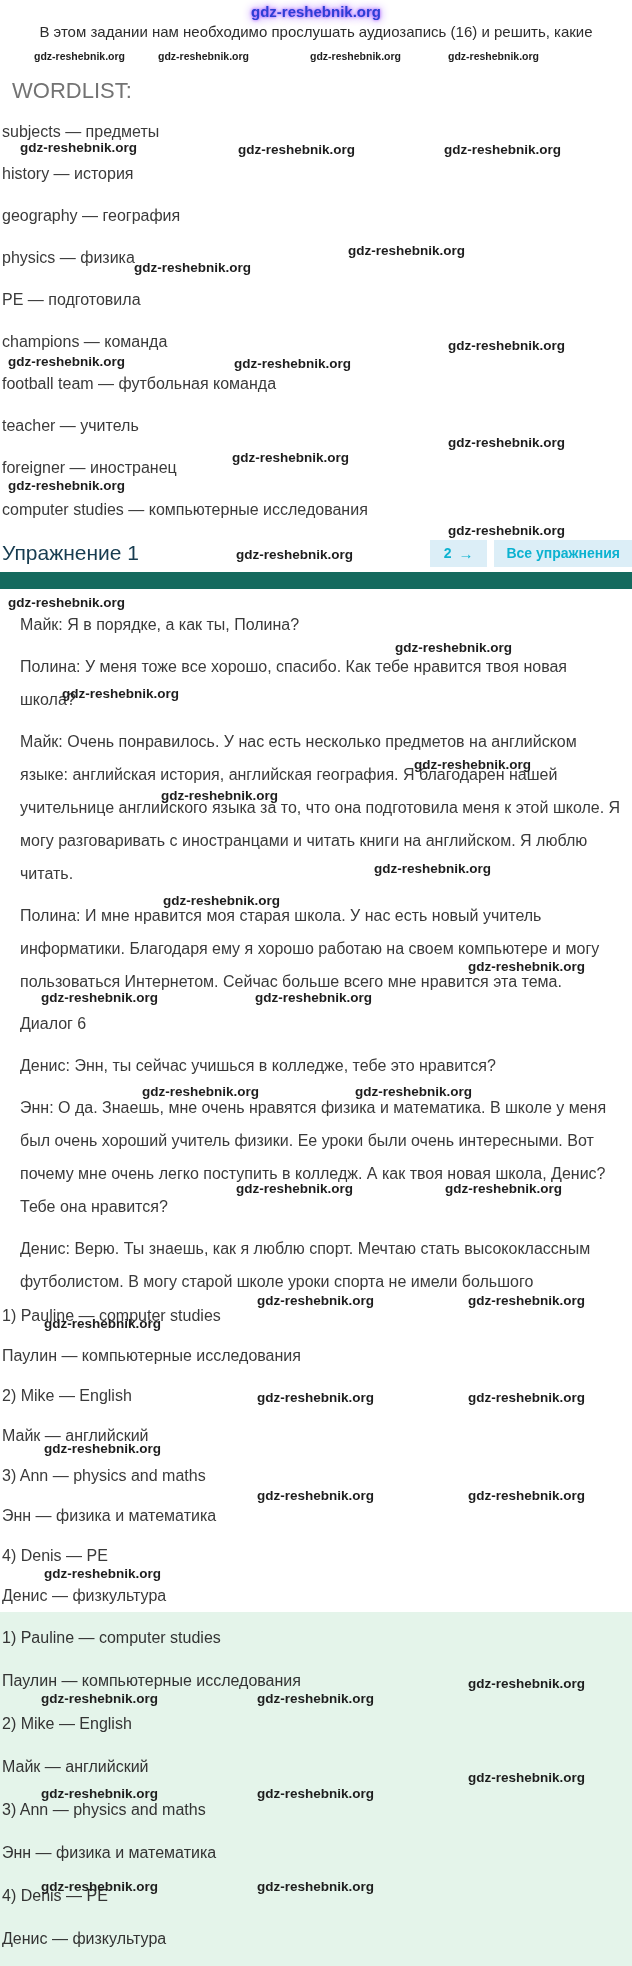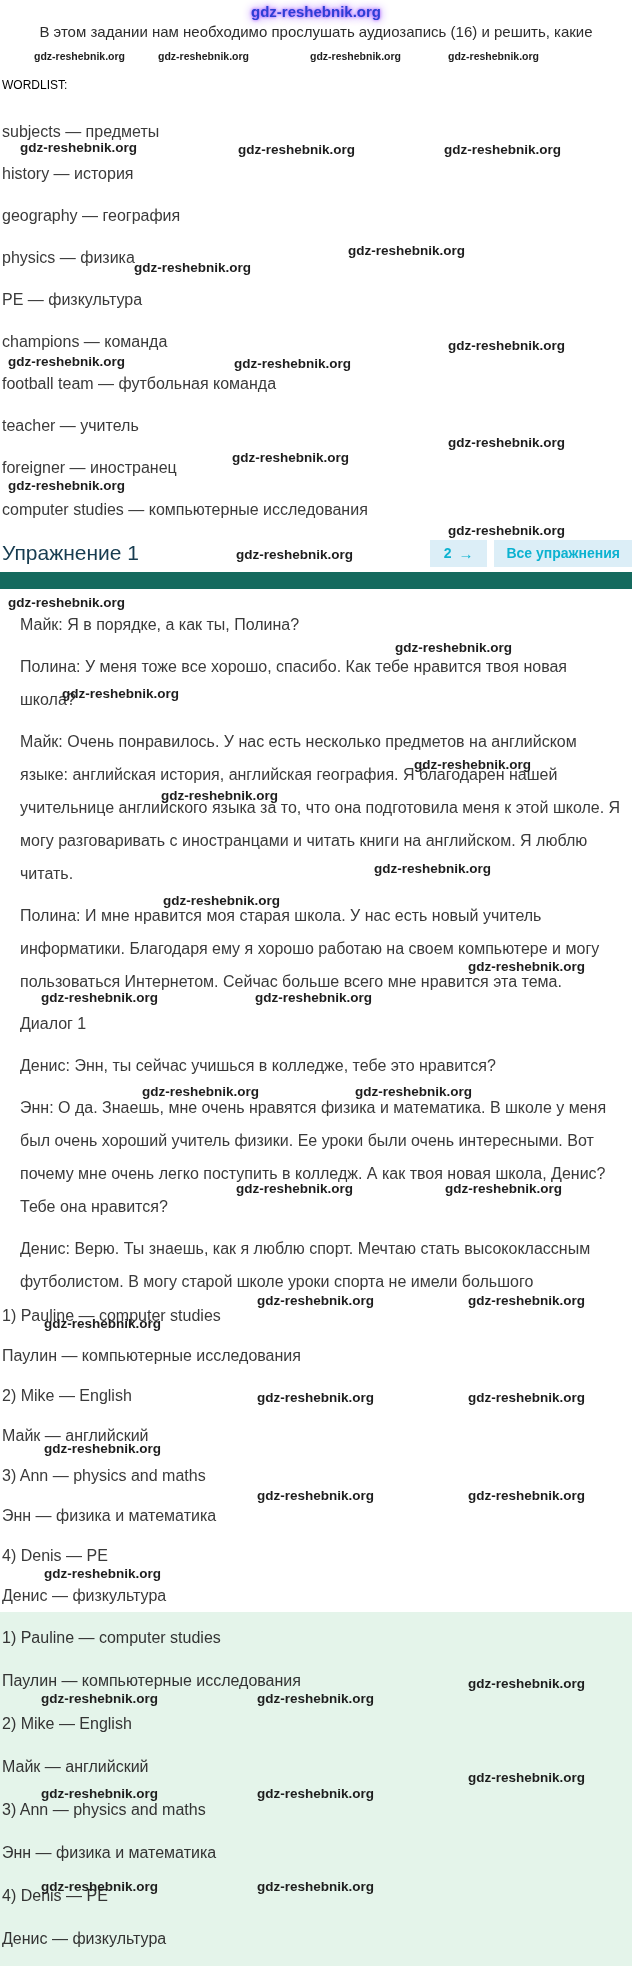--- a/index.html
+++ b/index.html
@@ -14,21 +14,21 @@
     white-space:nowrap; z-index:6;
   }
   .wm-sm { font-size:10.5px; }
   .wm-top {
     position:absolute; top:3px; left:50%; transform:translateX(-50%);
     font-size:15px; font-weight:700; color:#2c3fd4; text-decoration:none;
     text-shadow:0 0 8px rgba(146,64,255,.95), 0 0 3px rgba(150,70,255,.9);
     z-index:6; white-space:nowrap;
   }
   .intro { position:absolute; top:22px; left:6px; right:6px; font-size:15px; color:#2d2d2d; line-height:20px;text-align:center; }
-  .wordlist-title { position:absolute; top:78px; left:2px; font-size:12px; color:#000000; }
+  .wordlist-title { position:absolute; top:78px; left:12px; font-size:22px; color:#737373; }
   .wordlist { position:absolute; top:120px; left:2px; right:6px; list-style:none; }
   .wordlist li { line-height:24px; margin-bottom:18px; color:#3a3a3a; }
   .ex-header { position:absolute; top:538px; left:2px; right:0; height:30px; display:flex; align-items:center; }
   .ex-title { font-size:21px; font-weight:400; color:#173c50; }
   .ex-actions { margin-left:auto; display:flex; gap:7px; align-items:stretch; }
   .ex-next {
     display:flex; align-items:center; gap:7px; background:#dceef7; color:#0cb2d0;
     font-family:"Liberation Sans", sans-serif; font-size:14px; font-weight:600;
     padding:5px 14px; border:none; cursor:pointer;
   }
@@ -57,21 +57,21 @@
 
   <p class="intro">В этом задании нам необходимо прослушать аудиозапись (16) и решить, какие</p>
 
   <div class="wordlist-title">WORDLIST:</div>
 
   <ul class="wordlist">
     <li>subjects — предметы</li>
     <li>history — история</li>
     <li>geography — география</li>
     <li>physics — физика</li>
-    <li>PE — физкультура</li>
+    <li>PE — подготовила</li>
     <li>champions — команда</li>
     <li>football team — футбольная команда</li>
     <li>teacher — учитель</li>
     <li>foreigner — иностранец</li>
     <li>computer studies — компьютерные исследования</li>
   </ul>
 
   <div class="ex-header">
     <div class="ex-title">Упражнение 1</div>
     <div class="ex-actions">
@@ -83,21 +83,21 @@
     </div>
   </div>
 
   <div class="bar"></div>
 
   <div class="dialog">
     <p>Майк: Я в порядке, а как ты, Полина?</p>
     <p>Полина: У меня тоже все хорошо, спасибо. Как тебе нравится твоя новая школа?</p>
     <p>Майк: Очень понравилось. У нас есть несколько предметов на английском языке: английская история, английская география. Я благодарен нашей учительнице английского языка за то, что она подготовила меня к этой школе. Я могу разговаривать с иностранцами и читать книги на английском. Я люблю читать.</p>
     <p>Полина: И мне нравится моя старая школа. У нас есть новый учитель информатики. Благодаря ему я хорошо работаю на своем компьютере и могу пользоваться Интернетом. Сейчас больше всего мне нравится эта тема.</p>
-    <p>Диалог 1</p>
+    <p>Диалог 6</p>
     <p>Денис: Энн, ты сейчас учишься в колледже, тебе это нравится?</p>
     <p>Энн: О да. Знаешь, мне очень нравятся физика и математика. В школе у меня был очень хороший учитель физики. Ее уроки были очень интересными. Вот почему мне очень легко поступить в колледж. А как твоя новая школа, Денис? Тебе она нравится?</p>
     <p>Денис: Верю. Ты знаешь, как я люблю спорт. Мечтаю стать высококлассным футболистом. В могу старой школе уроки спорта не имели большого</p>
   </div>
 
   <div class="answers">
     <div>1) Pauline — computer studies</div>
     <div>Паулин — компьютерные исследования</div>
     <div>2) Mike — English</div>
     <div>Майк — английский</div>

